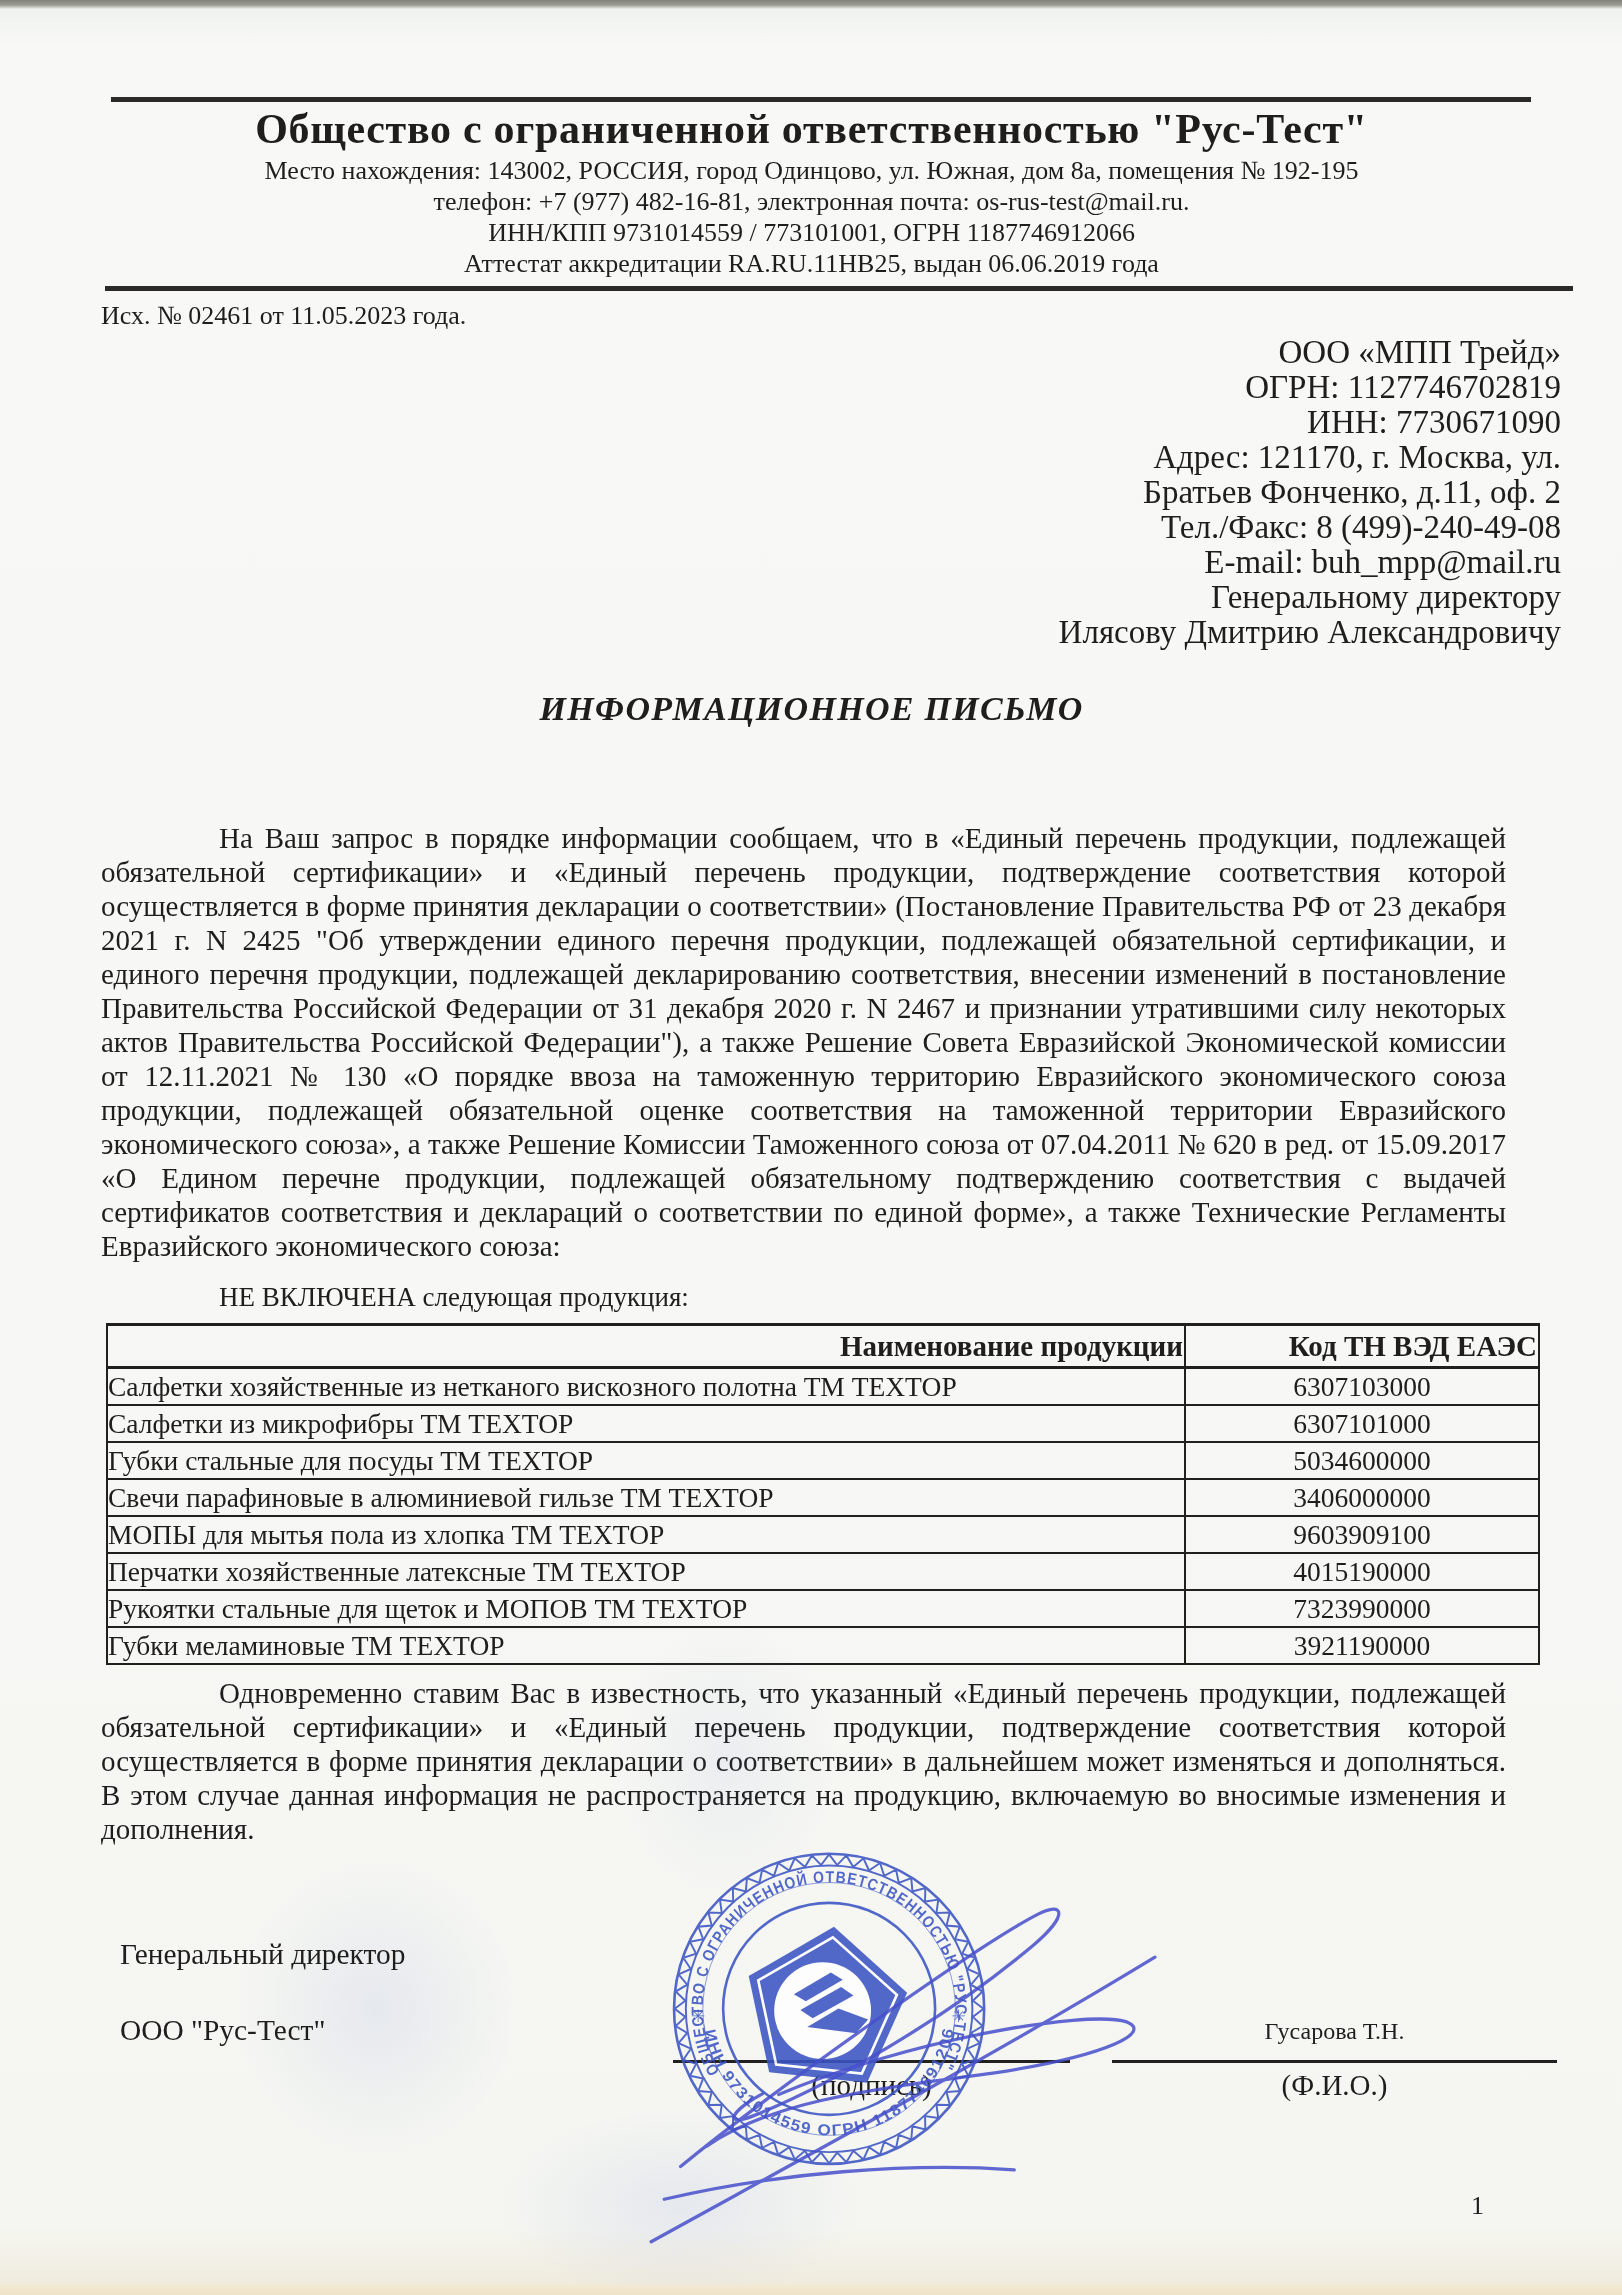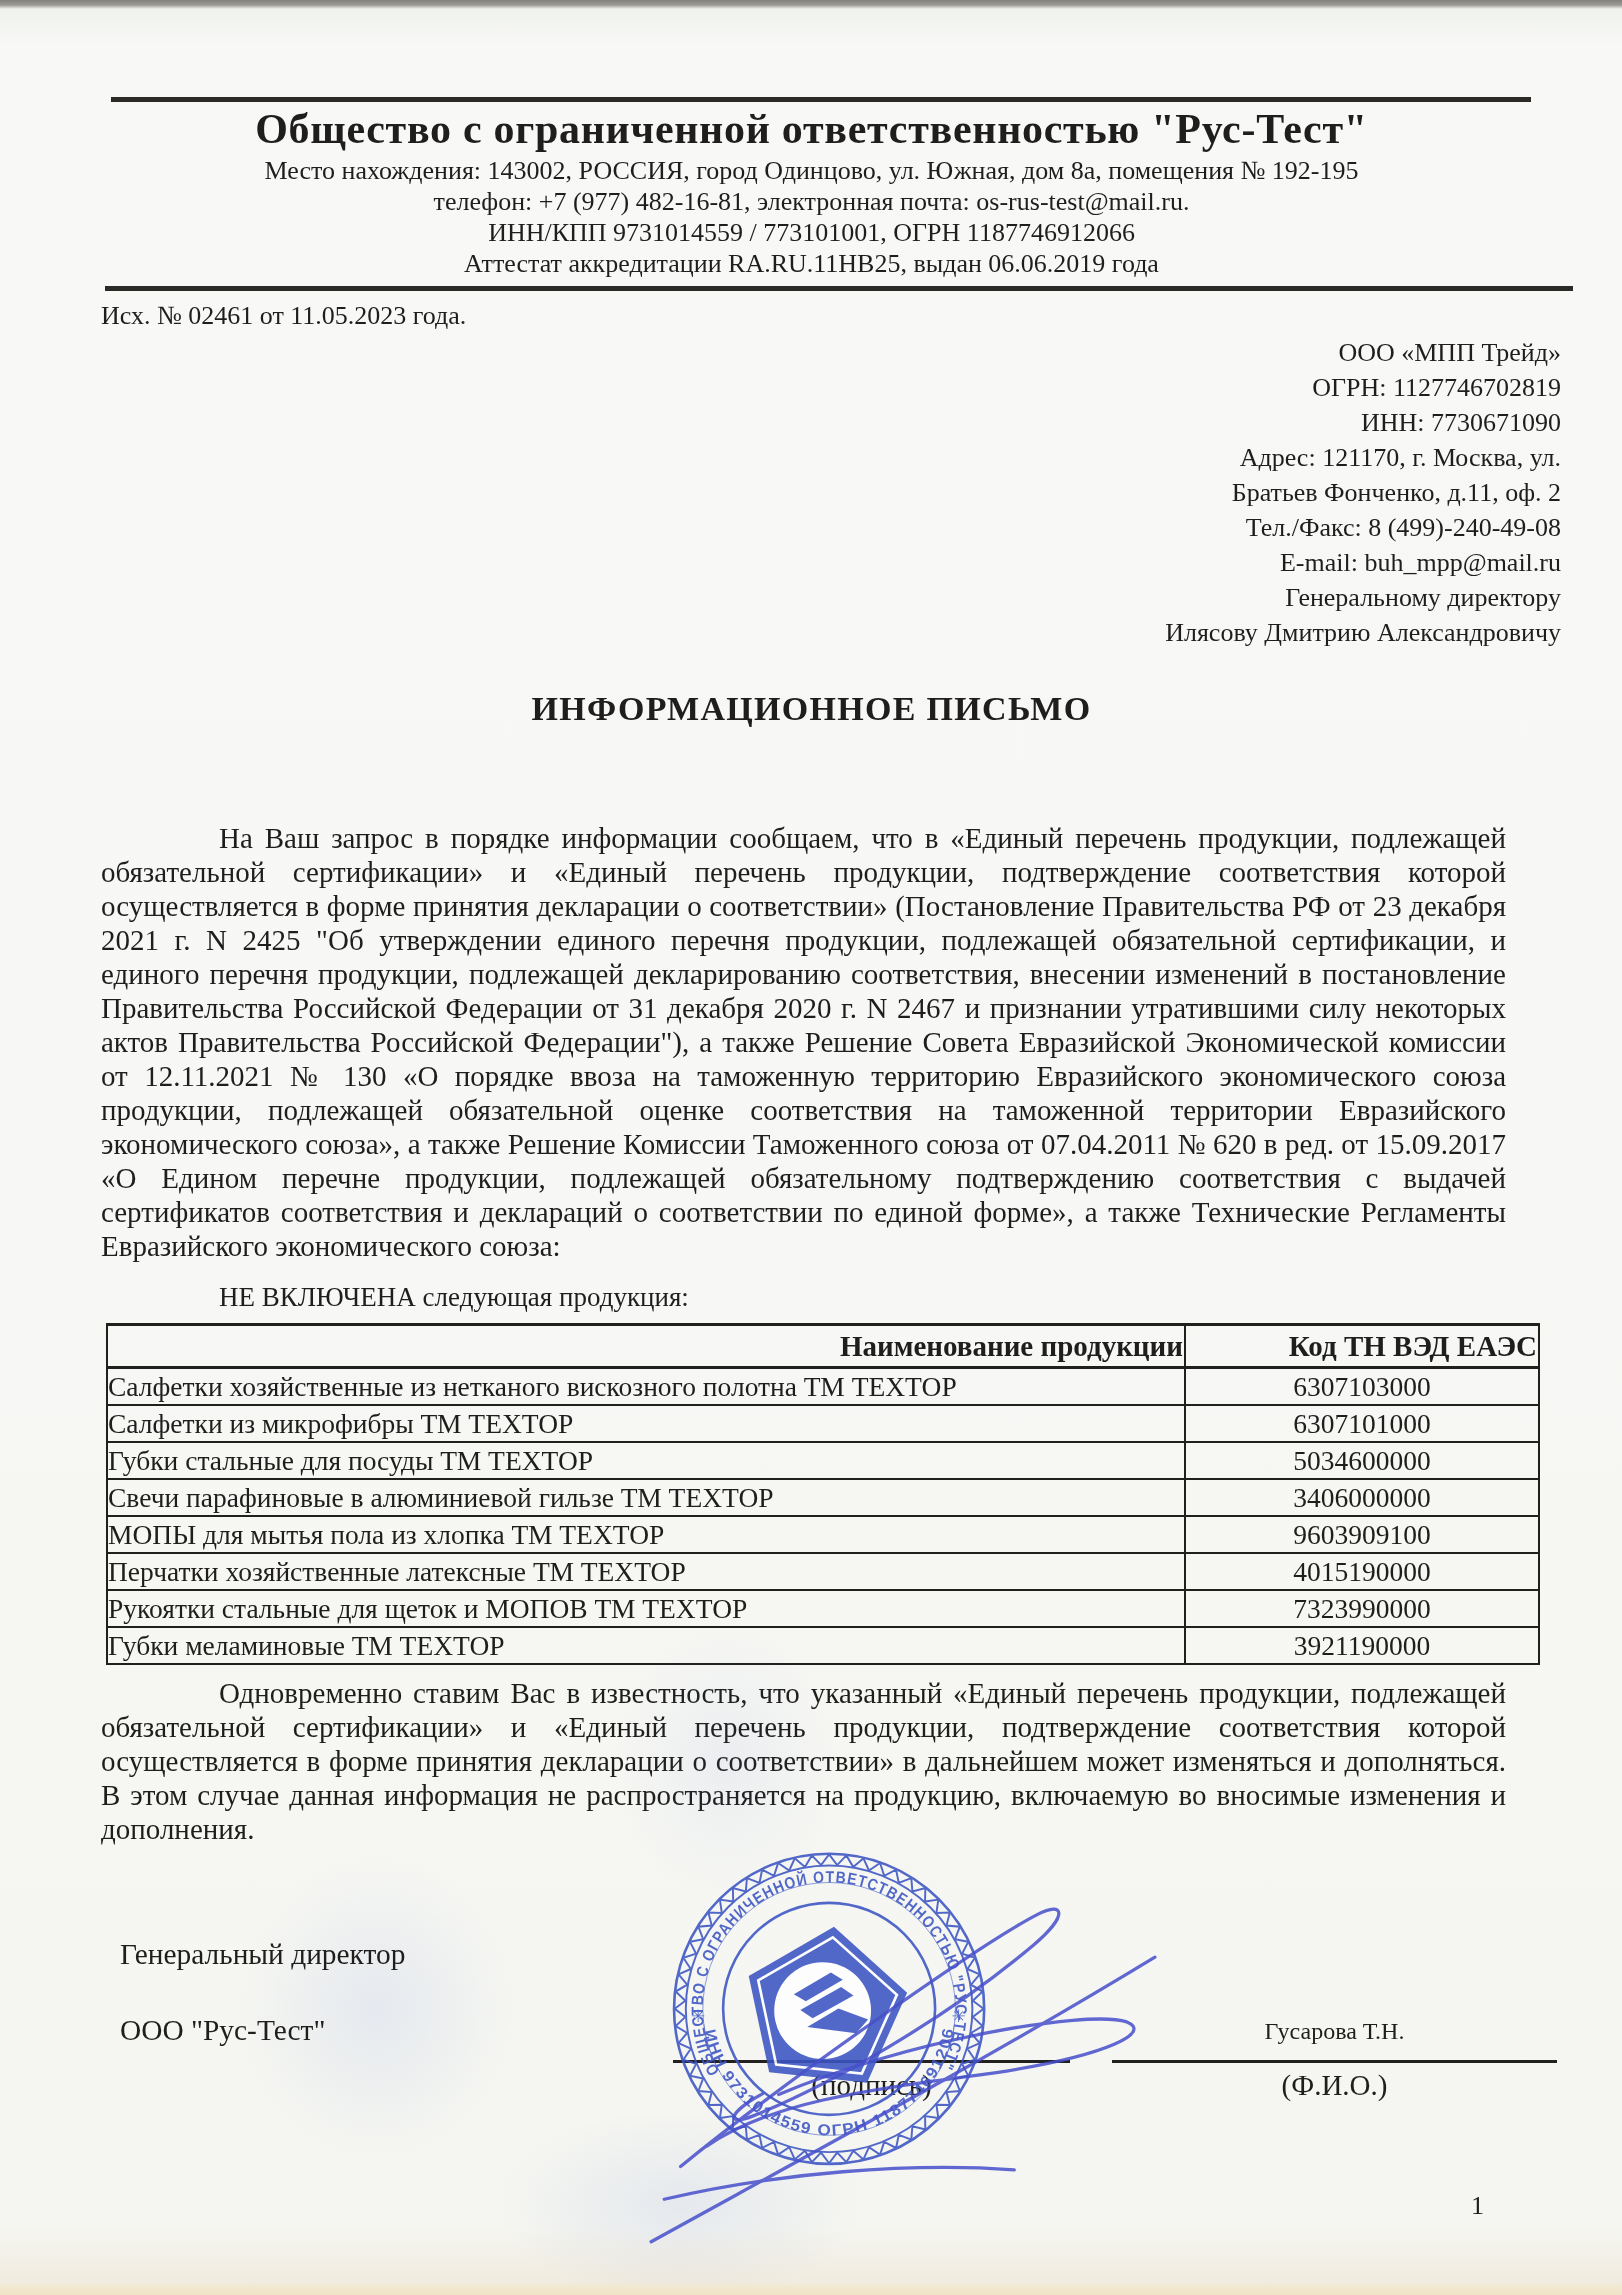--- a/index.html
+++ b/index.html
@@ -27,24 +27,24 @@
   .rule{background:#2b2a27;height:5.2px;}
   .rule.top{margin:97px 92px 0 111px;}
   .rule.second{margin:6.5px 50px 0 105px;}
 
   .company-title{margin-top:3.9px;text-align:center;font-weight:bold;
     font-size:42px;line-height:47px;letter-spacing:0.7px;}
   .letterhead-lines{margin-top:2px;text-align:center;font-size:26px;line-height:31px;}
 
   .outgoing{margin:10.5px 85px 0 101px;font-size:26px;line-height:30px;}
 
-  .recipient{margin:3.9px 62px 0 auto;text-align:right;font-size:26px;line-height:35px;}
+  .recipient{margin:3.9px 62px 0 auto;text-align:right;font-size:33px;line-height:35px;}
 
   .letter-title{margin-top:39px;text-align:center;font-weight:bold;
-    font-size:34px;line-height:39px;letter-spacing:1.3px;}
+    font-size:34px;line-height:39px;letter-spacing:1.3px;font-style:italic;}
 
   .para{margin:0 117px 0 101px;font-size:29px;line-height:34px;
     text-align:justify;text-indent:118px;}
   .para.first{margin-top:93px;}
   .not-included{margin:17px 85px 0 101px;font-size:27px;line-height:34px;text-indent:118px;}
 
   table.products{border-collapse:collapse;margin:9.2px 84px 0 106px;
     width:1432px;table-layout:fixed;}
   table.products th,table.products td{border:2px solid #21201d;
     font-size:27.5px;overflow:hidden;}

